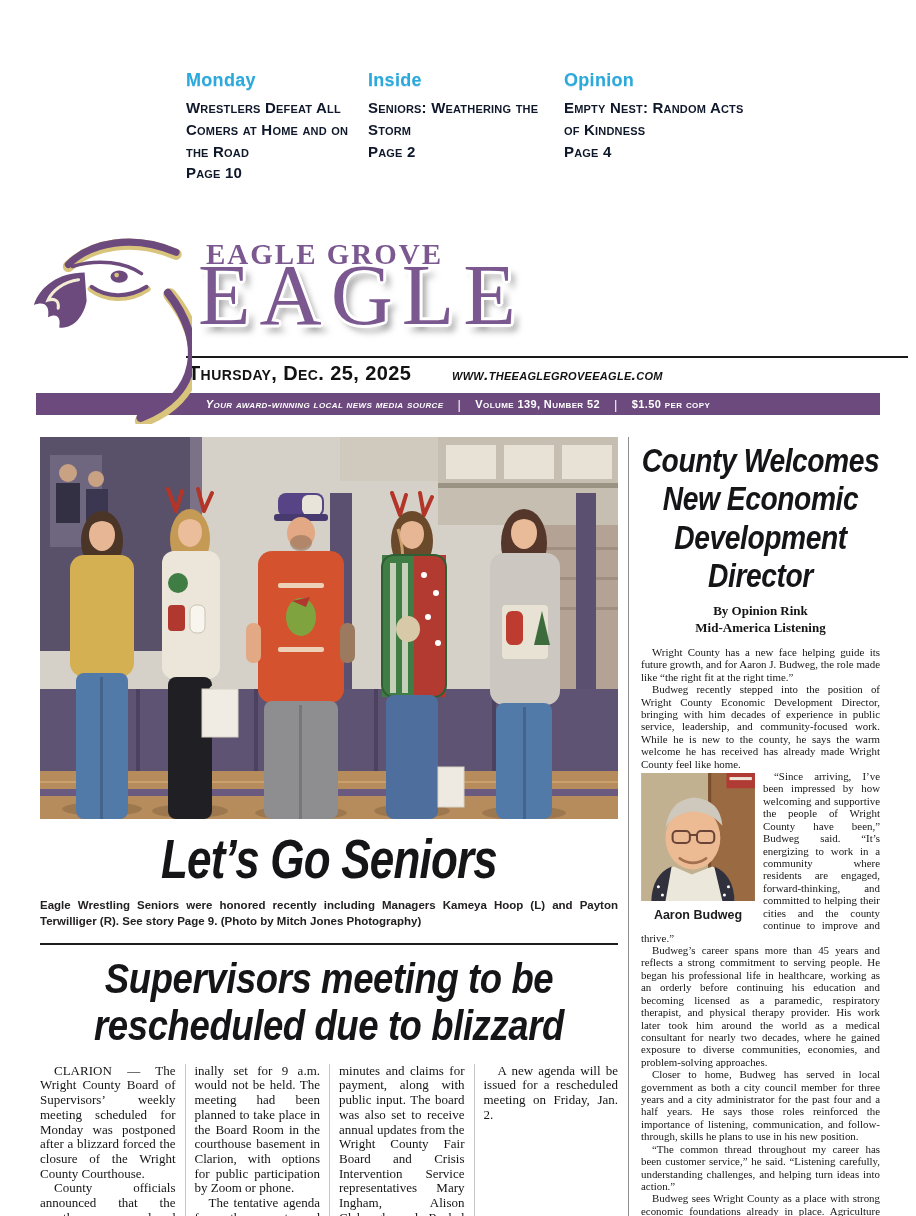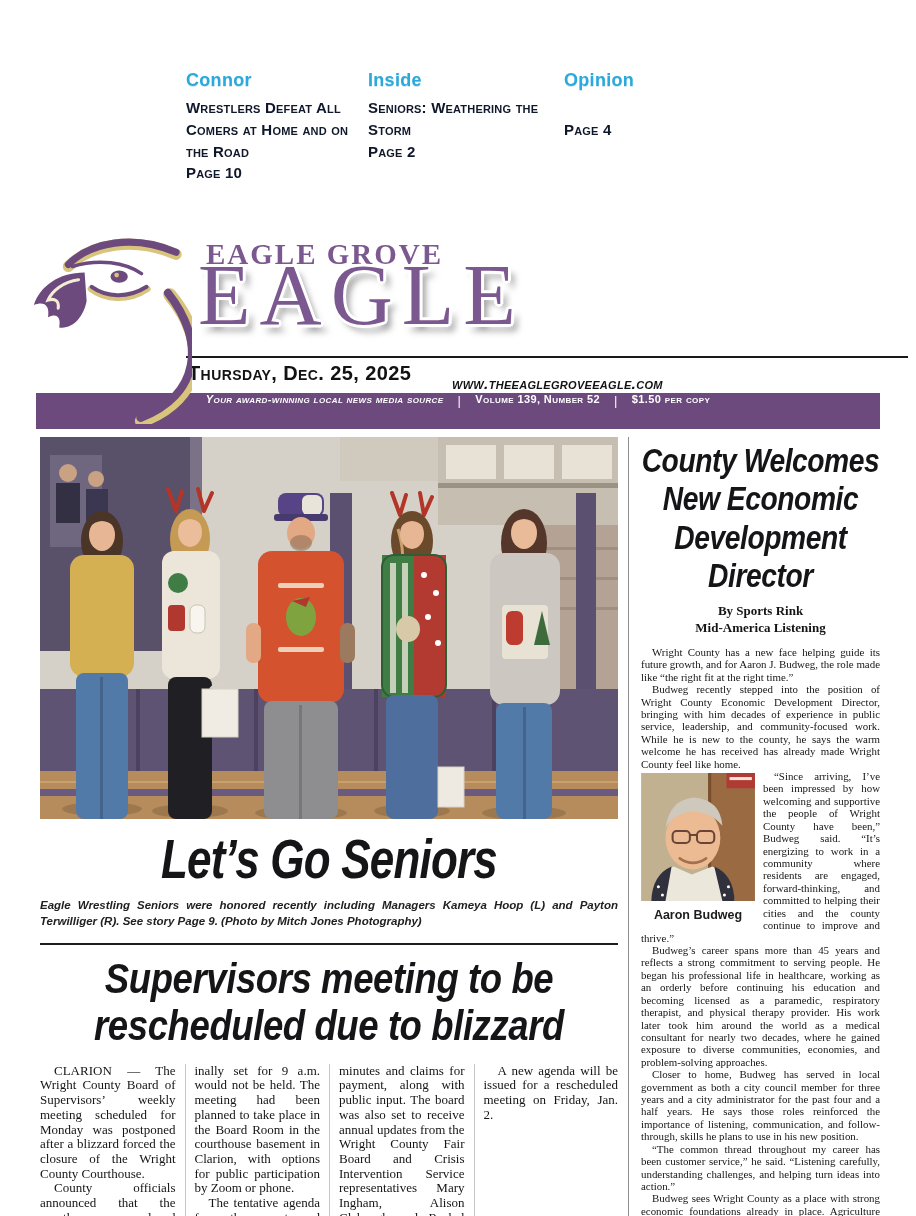--- a/index.html
+++ b/index.html
@@ -23,39 +23,39 @@
           font-weight:700;font-size:29px;letter-spacing:2px;color:#7c5890;}
   .nameplate{position:absolute;left:198px;top:248px;font-family:"Liberation Serif",serif;
           font-weight:400;font-size:86px;line-height:1.1;letter-spacing:9px;color:#7c5890;
           text-shadow:-2px -2px 0 #fff,2px -2px 0 #fff,-2px 2px 0 #fff,2px 2px 0 #fff,
                       -3px 0 0 #fff,3px 0 0 #fff,0 3px 0 #fff,0 -3px 0 #fff,
                       6px 7px 6px rgba(80,80,80,.55);}
   .mast-rule{position:absolute;left:186px;top:356px;width:722px;height:2px;background:#191919;}
   .dateline{position:absolute;left:188px;top:362px;font-size:20px;font-weight:800;
             font-variant:small-caps;color:#121212;letter-spacing:.4px;}
   .site-url{position:absolute;left:452px;top:366px;font-size:15.5px;font-weight:800;
-            font-style:italic;font-variant:small-caps;color:#121212;letter-spacing:.3px;margin-top:9px;}
-  .purple-bar{position:absolute;left:36px;top:393px;width:844px;height:36px;background:#6d4a7d;
-              z-index:2;display:flex;align-items:flex-start;justify-content:center;
+            font-style:italic;font-variant:small-caps;color:#121212;letter-spacing:.3px;}
+  .purple-bar{position:absolute;left:36px;top:393px;width:844px;height:22px;background:#6d4a7d;
+              z-index:2;display:flex;align-items:center;justify-content:center;
               color:#fff;font-size:11px;font-weight:700;font-variant:small-caps;letter-spacing:.4px;}
   .purple-bar .tagline{font-style:italic;}
   .purple-bar .sep{margin:0 14px;font-size:13px;font-weight:400;opacity:.95;}
 
   
   .main-divider{position:absolute;left:628px;top:437px;width:1px;height:779px;background:#8f8f8f;}
   .left-col{position:absolute;left:40px;top:437px;width:578px;}
   .right-col{position:absolute;left:641px;top:442px;width:239px;}
 
   
   .hero-photo{width:578px;height:382px;display:block;}
   .h-seniors{margin:8px 0 0;font-size:55px;font-weight:800;font-style:italic;
              text-align:center;white-space:nowrap;transform:scaleX(.8);transform-origin:center;
              color:#151417;letter-spacing:-1px;}
   .hero-caption{margin-top:6px;font-size:11.5px;line-height:1.4;font-weight:700;color:#232021;
-                text-align:justify;font-style:italic;}
+                text-align:justify;}
   .section-rule{margin-top:14px;height:2px;background:#1c1c1c;width:100%;}
   .h-supervisors{margin:10px 0 0;font-size:43px;line-height:1.1;font-weight:800;font-style:italic;
                  text-align:center;transform:scaleX(.85);transform-origin:center;color:#151417;
                  letter-spacing:-.5px;}
   .news-cols{margin-top:14px;display:flex;height:168px;overflow:hidden;}
   .news-col{box-sizing:border-box;width:25%;padding:0 9px;}
   .news-col:first-child{padding-left:0;}
   .news-col:last-child{padding-right:0;}
   .news-col + .news-col{border-left:1px solid #c6c6c6;}
   .body-serif{font-family:"Liberation Serif",serif;text-align:justify;color:#141414;}
@@ -75,30 +75,30 @@
   .photo-caption{padding:7px 0 3px;text-align:center;font-size:12.5px;font-weight:700;
                  font-family:"Liberation Sans",sans-serif;color:#1c1b1d;}
 </style>
 </head>
 <body>
 
 <div class="page">
 
   <div class="teasers">
     <div class="teaser">
-      <div class="teaser-label">Connor</div>
+      <div class="teaser-label">Monday</div>
       <div class="teaser-head"><span>Wrestlers Defeat All Comers at Home and on the Road</span><br><span>Page 10</span></div>
     </div>
     <div class="teaser">
       <div class="teaser-label">Inside</div>
       <div class="teaser-head"><span>Seniors: Weathering the Storm</span><br><span>Page 2</span></div>
     </div>
     <div class="teaser">
       <div class="teaser-label">Opinion</div>
-      <div class="teaser-head"><br><span>Page 4</span></div>
+      <div class="teaser-head"><span>Empty Nest: Random Acts of Kindness</span><br><span>Page 4</span></div>
     </div>
   </div>
 
   <div class="eagle-logo">
     <svg width="166" height="188" viewBox="0 0 160 185">
       <g fill="none" stroke-linecap="round">
         <path d="M146,18 C104,0 62,8 40,30" stroke="#d9c47c" stroke-width="11"></path>
         <path d="M146,16 C104,-2 62,6 40,28" stroke="#6d4a7d" stroke-width="7"></path>
         <path d="M44,30 C70,22 96,26 112,37" stroke="#6d4a7d" stroke-width="3.5"></path>
         <path d="M118,52 C98,65 76,63 62,52" stroke="#d9c47c" stroke-width="6"></path>
@@ -260,21 +260,21 @@
       </div>
       <div class="news-col">
         <p class="indent">A new agenda will be issued for a rescheduled meeting on Friday, Jan. 2.</p>
       </div>
     </div>
   </div>
 
   <div class="right-col">
     <h2 class="h-county">County Welcomes New Economic Development Director</h2>
     <div class="byline">
-      <div>By Sports Rink</div>
+      <div>By Opinion Rink</div>
       <div>Mid-America Listening</div>
     </div>
 
     <div class="right-article body-serif">
       <p>Wright County has a new face helping guide its future growth, and for Aaron J. Budweg, the role made like “the right fit at the right time.”</p>
       <p>Budweg recently stepped into the position of Wright County Economic Development Director, bringing with him decades of experience in public service, leadership, and community-focused work. While he is new to the county, he says the warm welcome he has received has already made Wright County feel like home.</p>
 
       <div class="inline-photo">
         <svg width="114" height="128" viewBox="0 0 112 126">
           <rect x="0" y="0" width="112" height="126" fill="#c2b191"></rect>

